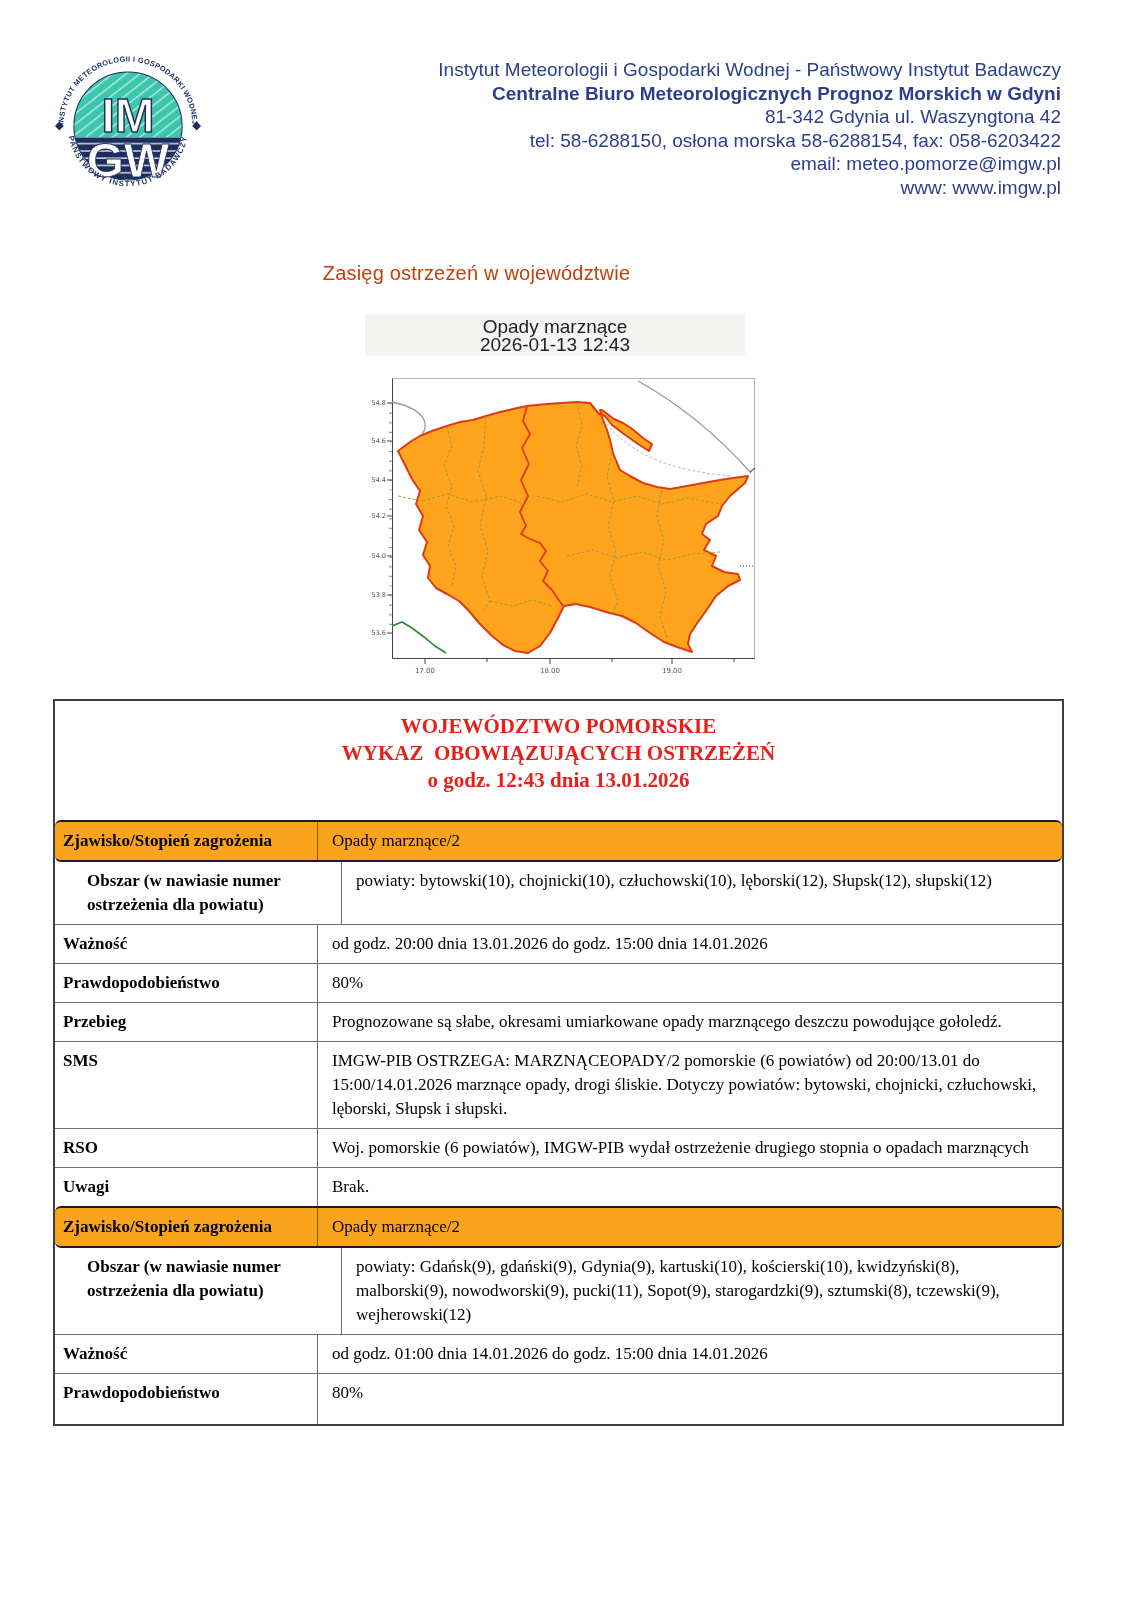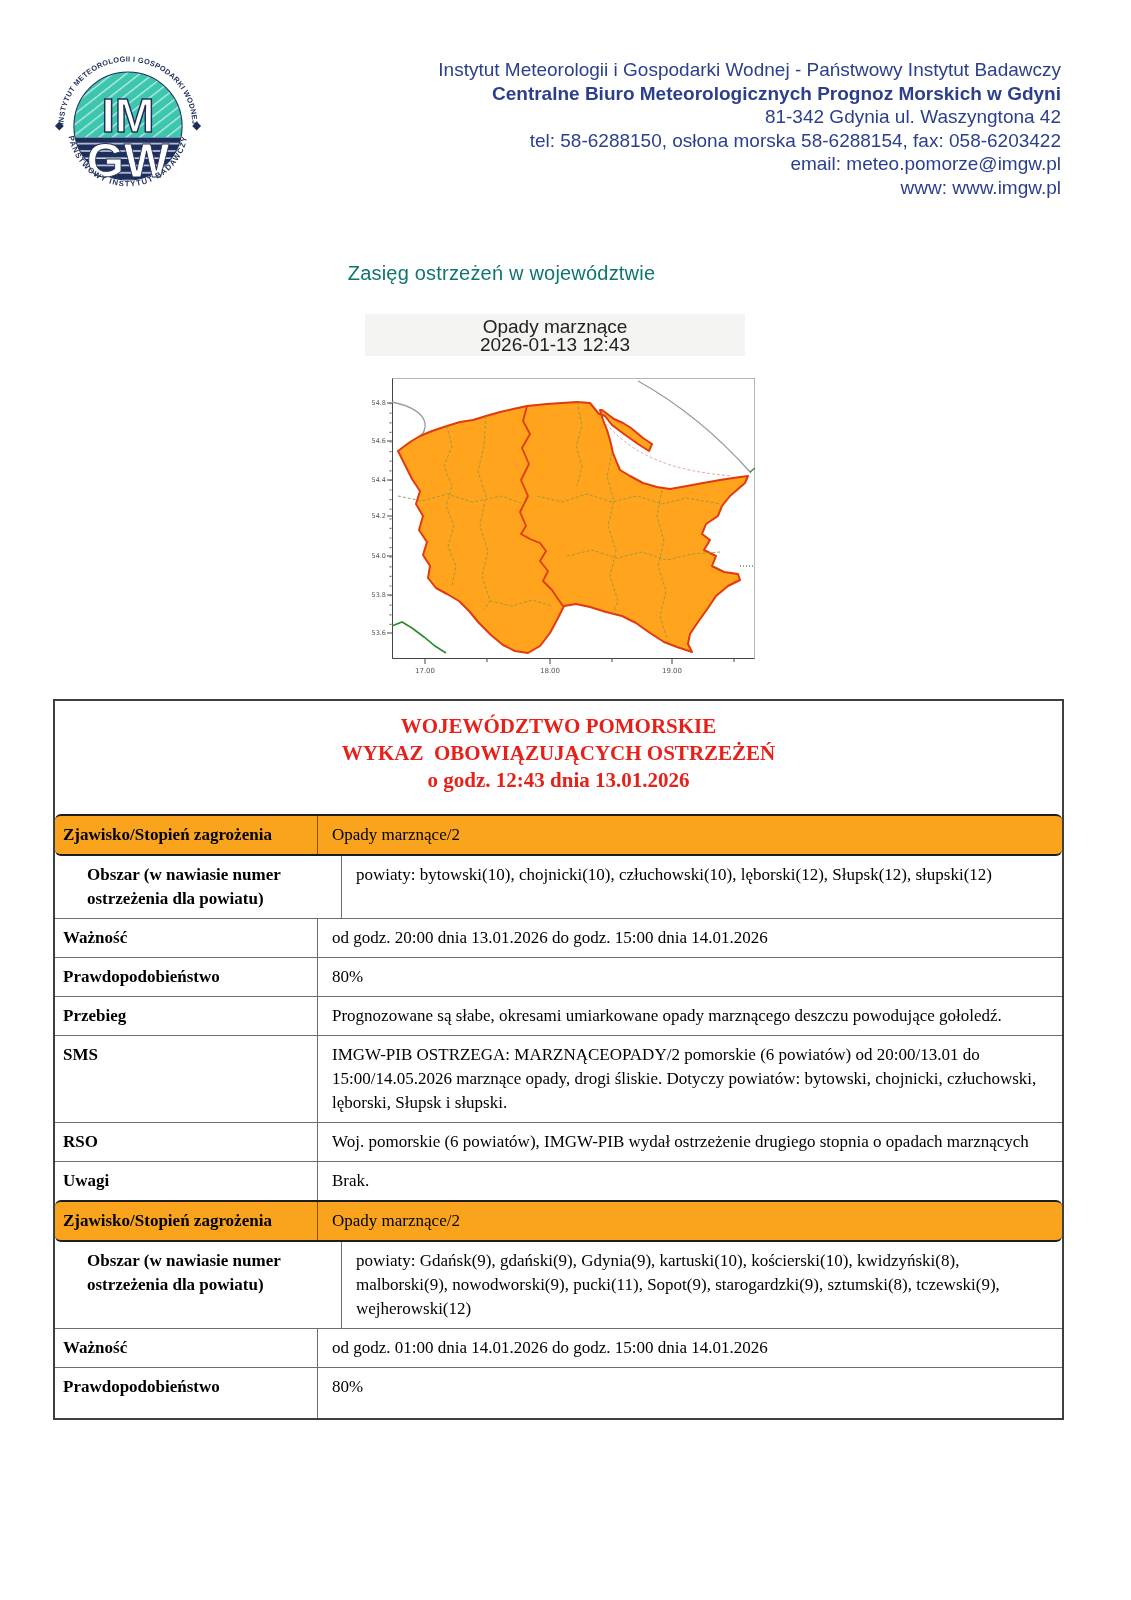--- a/index.html
+++ b/index.html
@@ -8,33 +8,33 @@
 
   
   .logo-wrap{position:absolute;left:50px;top:48px;width:156px;height:156px;}
   .org-block{position:absolute;right:70px;top:58px;text-align:right;
              color:#2b3f8e;font-size:19px;line-height:23.5px;margin-left:36px;}
   .org-line{white-space:nowrap;}
   .org-line.bold{font-weight:bold;}
 
   
   .section-title{position:absolute;left:0;top:262px;width:953px;text-align:center;
-                 font-size:20px;color:#0f766e;letter-spacing:.2px;padding-left:25px;}
+                 font-size:20px;color:#c2410c;letter-spacing:.2px;}
   .map-caption{position:absolute;left:365px;top:314px;width:380px;height:42px;
                background:#f4f4f3;text-align:center;font-size:19px;line-height:18px;
                color:#222;padding-top:4px;box-sizing:border-box;}
 
   
   .map-wrap{position:absolute;left:372px;top:376px;width:385px;height:300px;}
 
   
   .warning{position:absolute;left:53px;top:699px;width:1007px;
            border:2px solid #3f3f3f;background:#fff;
            font-family:"Liberation Serif",serif;font-size:17px;color:#000;}
-  .w-title{padding:12px 10px 20px;text-align:center;color:#e8201a;font-weight:bold;
+  .w-title{padding:12px 10px 26px;text-align:center;color:#e8201a;font-weight:bold;
            font-size:21px;line-height:27px;}
   .w-title-line{white-space:pre-wrap;}
   .w-row{display:flex;border-top:1px solid #6e6e6e;}
   .w-row.orange{background:#f9a41c;border-top:2px solid #1d1d1d;border-bottom:2px solid #1d1d1d;border-radius:6px;}
   .w-row.orange + .w-row{border-top:none;padding-left:24px;}
   .w-label{width:263px;flex:0 0 263px;box-sizing:border-box;padding:7px 6px 7px 8px;
            font-weight:bold;border-right:1px solid #6e6e6e;line-height:24px;}
   .w-value{flex:1;padding:7px 14px 7px 14px;line-height:24px;}
   .w-row.orange .w-label{border-right:1px solid #8a5200;}
   .w-row.last{min-height:50px;}
@@ -186,21 +186,21 @@
   <div class="w-row">
     <div class="w-label">Prawdopodobieństwo</div>
     <div class="w-value">80%</div>
   </div>
   <div class="w-row">
     <div class="w-label">Przebieg</div>
     <div class="w-value">Prognozowane są słabe, okresami umiarkowane opady marznącego deszczu powodujące gołoledź.</div>
   </div>
   <div class="w-row">
     <div class="w-label">SMS</div>
-    <div class="w-value">IMGW-PIB OSTRZEGA: MARZNĄCEOPADY/2 pomorskie (6 powiatów) od 20:00/13.01 do 15:00/14.05.2026 marznące opady, drogi śliskie.  Dotyczy powiatów: bytowski, chojnicki, człuchowski, lęborski, Słupsk i słupski.</div>
+    <div class="w-value">IMGW-PIB OSTRZEGA: MARZNĄCEOPADY/2 pomorskie (6 powiatów) od 20:00/13.01 do 15:00/14.01.2026 marznące opady, drogi śliskie.  Dotyczy powiatów: bytowski, chojnicki, człuchowski, lęborski, Słupsk i słupski.</div>
   </div>
   <div class="w-row">
     <div class="w-label">RSO</div>
     <div class="w-value">Woj. pomorskie (6 powiatów), IMGW-PIB wydał ostrzeżenie drugiego stopnia o opadach marznących</div>
   </div>
   <div class="w-row">
     <div class="w-label">Uwagi</div>
     <div class="w-value">Brak.</div>
   </div>
   <div class="w-row orange">

